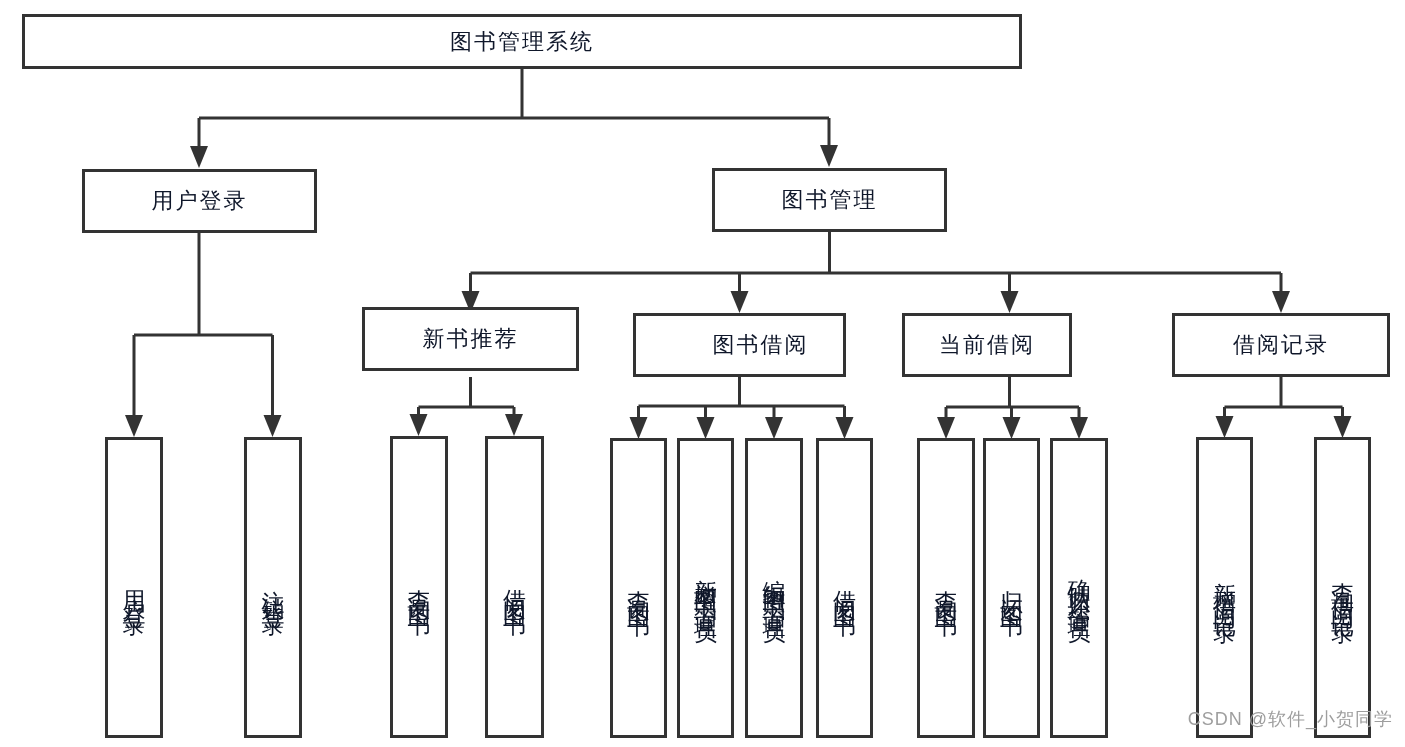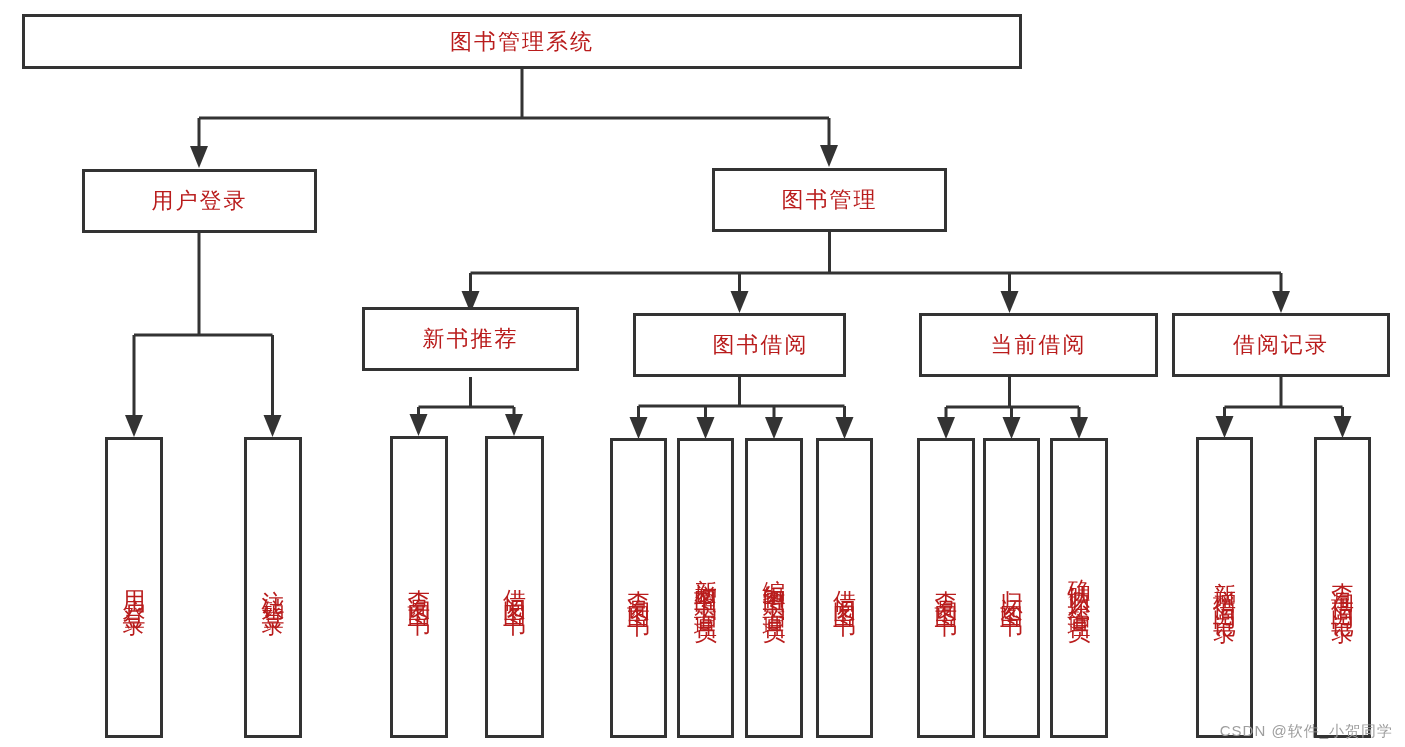--- a/index.html
+++ b/index.html
@@ -21,43 +21,43 @@
     top: 0;
   }
   .node {
     position: absolute;
     box-sizing: border-box;
     border: 3px solid #333333;
     background: #ffffff;
     display: flex;
     align-items: center;
     justify-content: center;
-    color: #b91c1c;
+    color: #0f172a;
   }
   .h-node span {
     font-size: 22px;
     letter-spacing: 2px;
     white-space: nowrap;
   }
   .v-node span {
     writing-mode: vertical-rl;
     text-orientation: mixed;
     font-size: 23px;
     letter-spacing: 8px;
     line-height: 1;
     white-space: nowrap;
   }
   .v-node.long span {
     letter-spacing: 6px;
   }
   #watermark {
     position: absolute;
     right: 12px;
-    bottom: 6px;
-    font-size: 15px;
+    bottom: 16px;
+    font-size: 18px;
     color: #9e9e9e;
     letter-spacing: 1px;
     white-space: nowrap;
   }
 </style>
 </head>
 <body>
 
 <div id="stage">
 
@@ -111,21 +111,21 @@
   <div class="node h-node" style="left:712px; top:168px; width:235px; height:64px;align-items:center;">
     <span>图书管理</span>
   </div>
 
   <div class="node h-node" style="left:362px; top:307px; width:217px; height:64px;">
     <span>新书推荐</span>
   </div>
   <div class="node h-node" style="left:633px; top:313px; width:213px; height:64px;padding-left:42px;">
     <span>图书借阅</span>
   </div>
-  <div class="node h-node" style="left:902px; top:313px; width:239px; height:64px;margin-left:17px;">
+  <div class="node h-node" style="left:902px; top:313px; width:170px; height:64px;">
     <span>当前借阅</span>
   </div>
   <div class="node h-node" style="left:1172px; top:313px; width:218px; height:64px;">
     <span>借阅记录</span>
   </div>
 
   <div class="node v-node" style="left:105px; top:437px; width:58px; height:301px;">
     <span>用户登录</span>
   </div>
   <div class="node v-node" style="left:244px; top:437px; width:58px; height:301px;">

